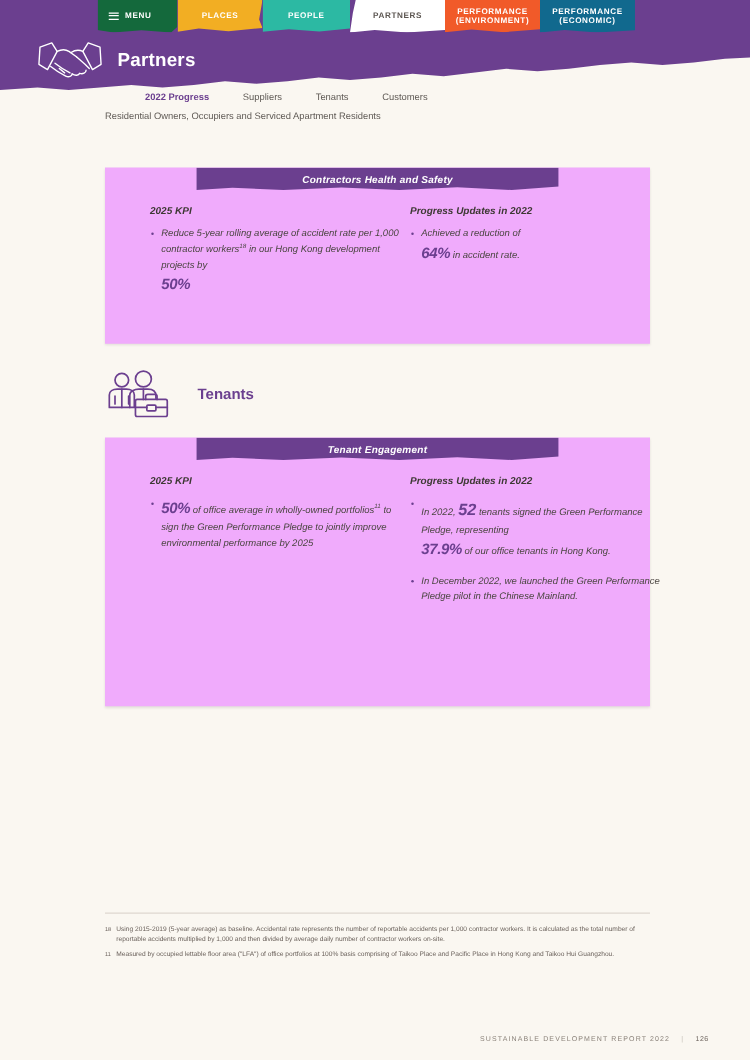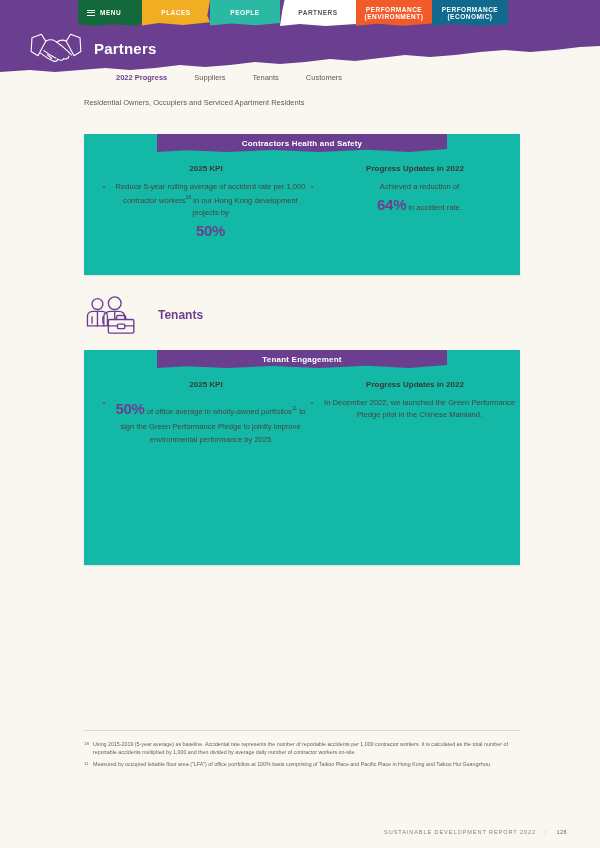--- a/index.html
+++ b/index.html
@@ -101,63 +101,63 @@
   .subnav{
     position:absolute; left:84px; top:73px; z-index:6;
     display:flex; gap:27px; align-items:baseline;
   }
   .subnav a{
     font-size:7.5px; color:#5f5a55; text-decoration:none; white-space:nowrap;
   }
   .subnav a.active{ color:#6b3f8f; font-weight:bold;padding-left:32px; }
   .subnav2{
     position:absolute; left:84px; top:88px; z-index:6;
-    font-size:7.5px; color:#5f5a55;margin-top:10px;
+    font-size:7.5px; color:#5f5a55;
   }
 
   
   .card{
     position:absolute;
-    background:#14b8a6;
+    background:#f0abfc;
     box-shadow:0 1px 2px rgba(0,0,0,.10);
+    font-style:italic;
   }
   #card-contractors{ left:84px; top:134px; width:436px; height:141px; }
   #card-tenant{ left:84px; top:350px; width:436px; height:215px; }
 
   .banner{
     position:absolute; top:0; left:73px; width:290px; height:18px;
     background:#6b3f8f; color:#fff;
     font-size:8px; font-weight:bold; letter-spacing:.2px;
     display:flex; align-items:center; justify-content:center;
     -webkit-clip-path: polygon(0 0,100% 0,100% 84%,87% 100%,72% 88%,56% 100%,40% 89%,24% 100%,10% 90%,0 100%);
     clip-path: polygon(0 0,100% 0,100% 84%,87% 100%,72% 88%,56% 100%,40% 89%,24% 100%,10% 90%,0 100%);
   }
 
   .cols{
-    position:absolute; top:30px; left:0; width:100%;
+    position:absolute; top:30px; left:18px; width:100%;
     display:flex;
-    text-align:center;
   }
   .col-l{ width:226px; padding-left:18px; }
   .col-r{ width:210px; }
   .coltitle{
     font-size:8px; font-weight:bold; color:#3d3833; margin-bottom:8px;
   }
   ul.bul{ list-style:none; margin:0; padding:0; }
   ul.bul li{
     position:relative; padding-left:9px; font-size:7.6px; line-height:1.62;
     color:#4a4540; margin-bottom:9px;
   }
   ul.bul li:last-child{ margin-bottom:0; }
   ul.bul li:before{
     content:""; position:absolute; left:1px; top:5px;
     width:2.2px; height:2.2px; border-radius:50%; background:#6b3f8f;
   }
   .big{
-    color:#6b3f8f; font-weight:bold; font-size:15px;
+    color:#6b3f8f; font-weight:bold; font-size:12px;
     letter-spacing:-.3px;
   }
   .big-sm{
     color:#6b3f8f; font-weight:bold; font-size:13px;
   }
   sup{ font-size:5px; vertical-align:super; }
 
   
   .sechead{
     position:absolute; left:84px; top:295px;
@@ -310,20 +310,24 @@
       <ul class="bul">
         <li>
           <span class="big">50%</span><span> of office average in wholly-owned portfolios</span><sup>11</sup><span> to sign the Green Performance Pledge to jointly improve environmental performance by 2025</span>
         </li>
       </ul>
     </div>
     <div class="col-r">
       <div class="coltitle">Progress Updates in 2022</div>
       <ul class="bul">
         <li>
+          <span>In 2022, </span><span class="big-sm">52</span><span> tenants signed the Green Performance Pledge, representing </span><br>
+          <span class="big">37.9%</span><span> of our office tenants in Hong Kong.</span>
+        </li>
+        <li>
           <span>In December 2022, we launched the Green Performance Pledge pilot in the Chinese Mainland.</span>
         </li>
       </ul>
     </div>
   </div>
 </div>
 
 <div class="footrule"></div>
 <div class="footnotes">
   <div class="fn">

